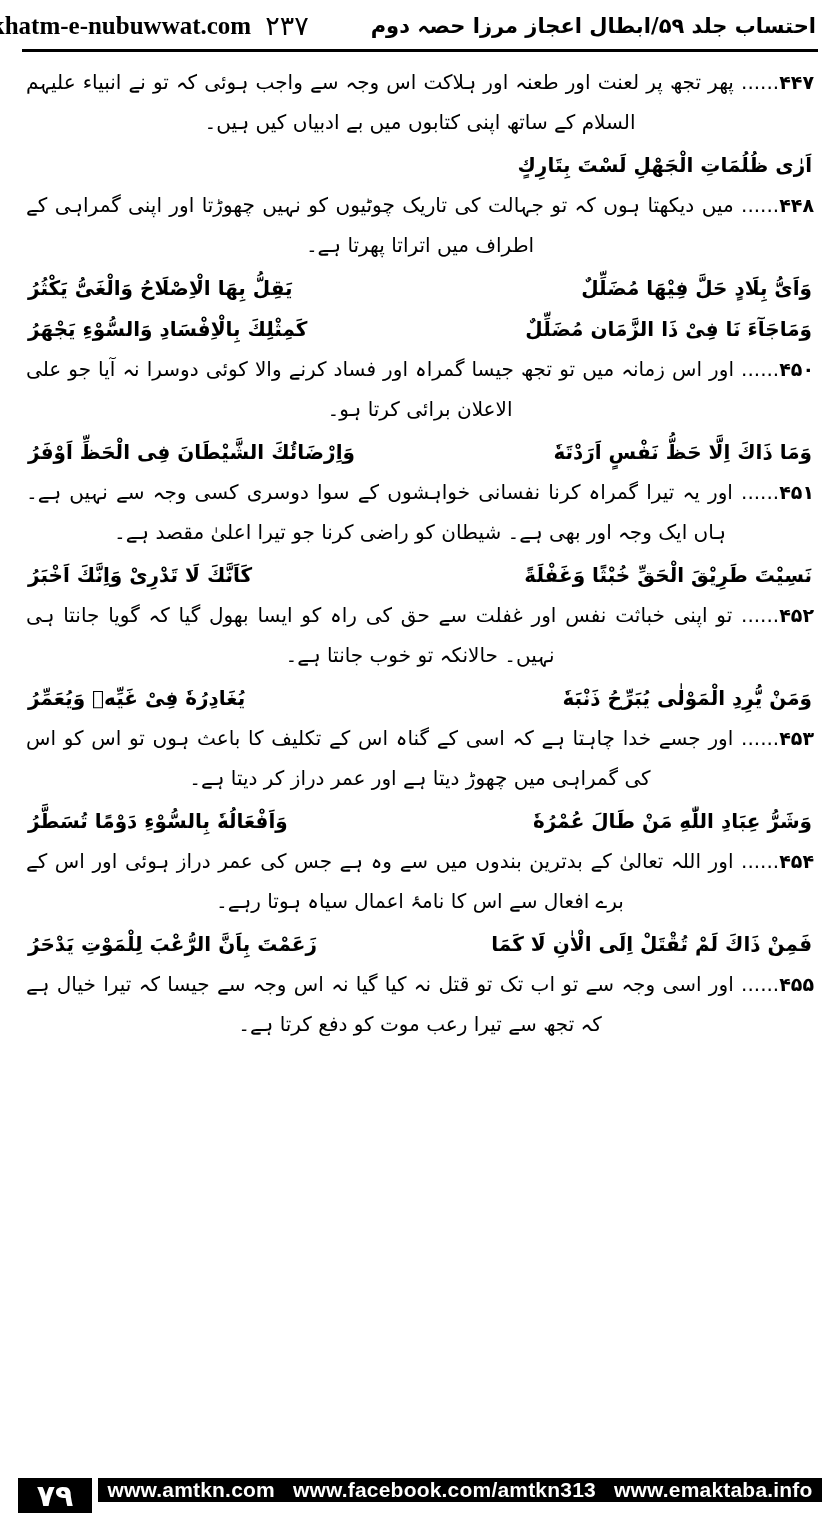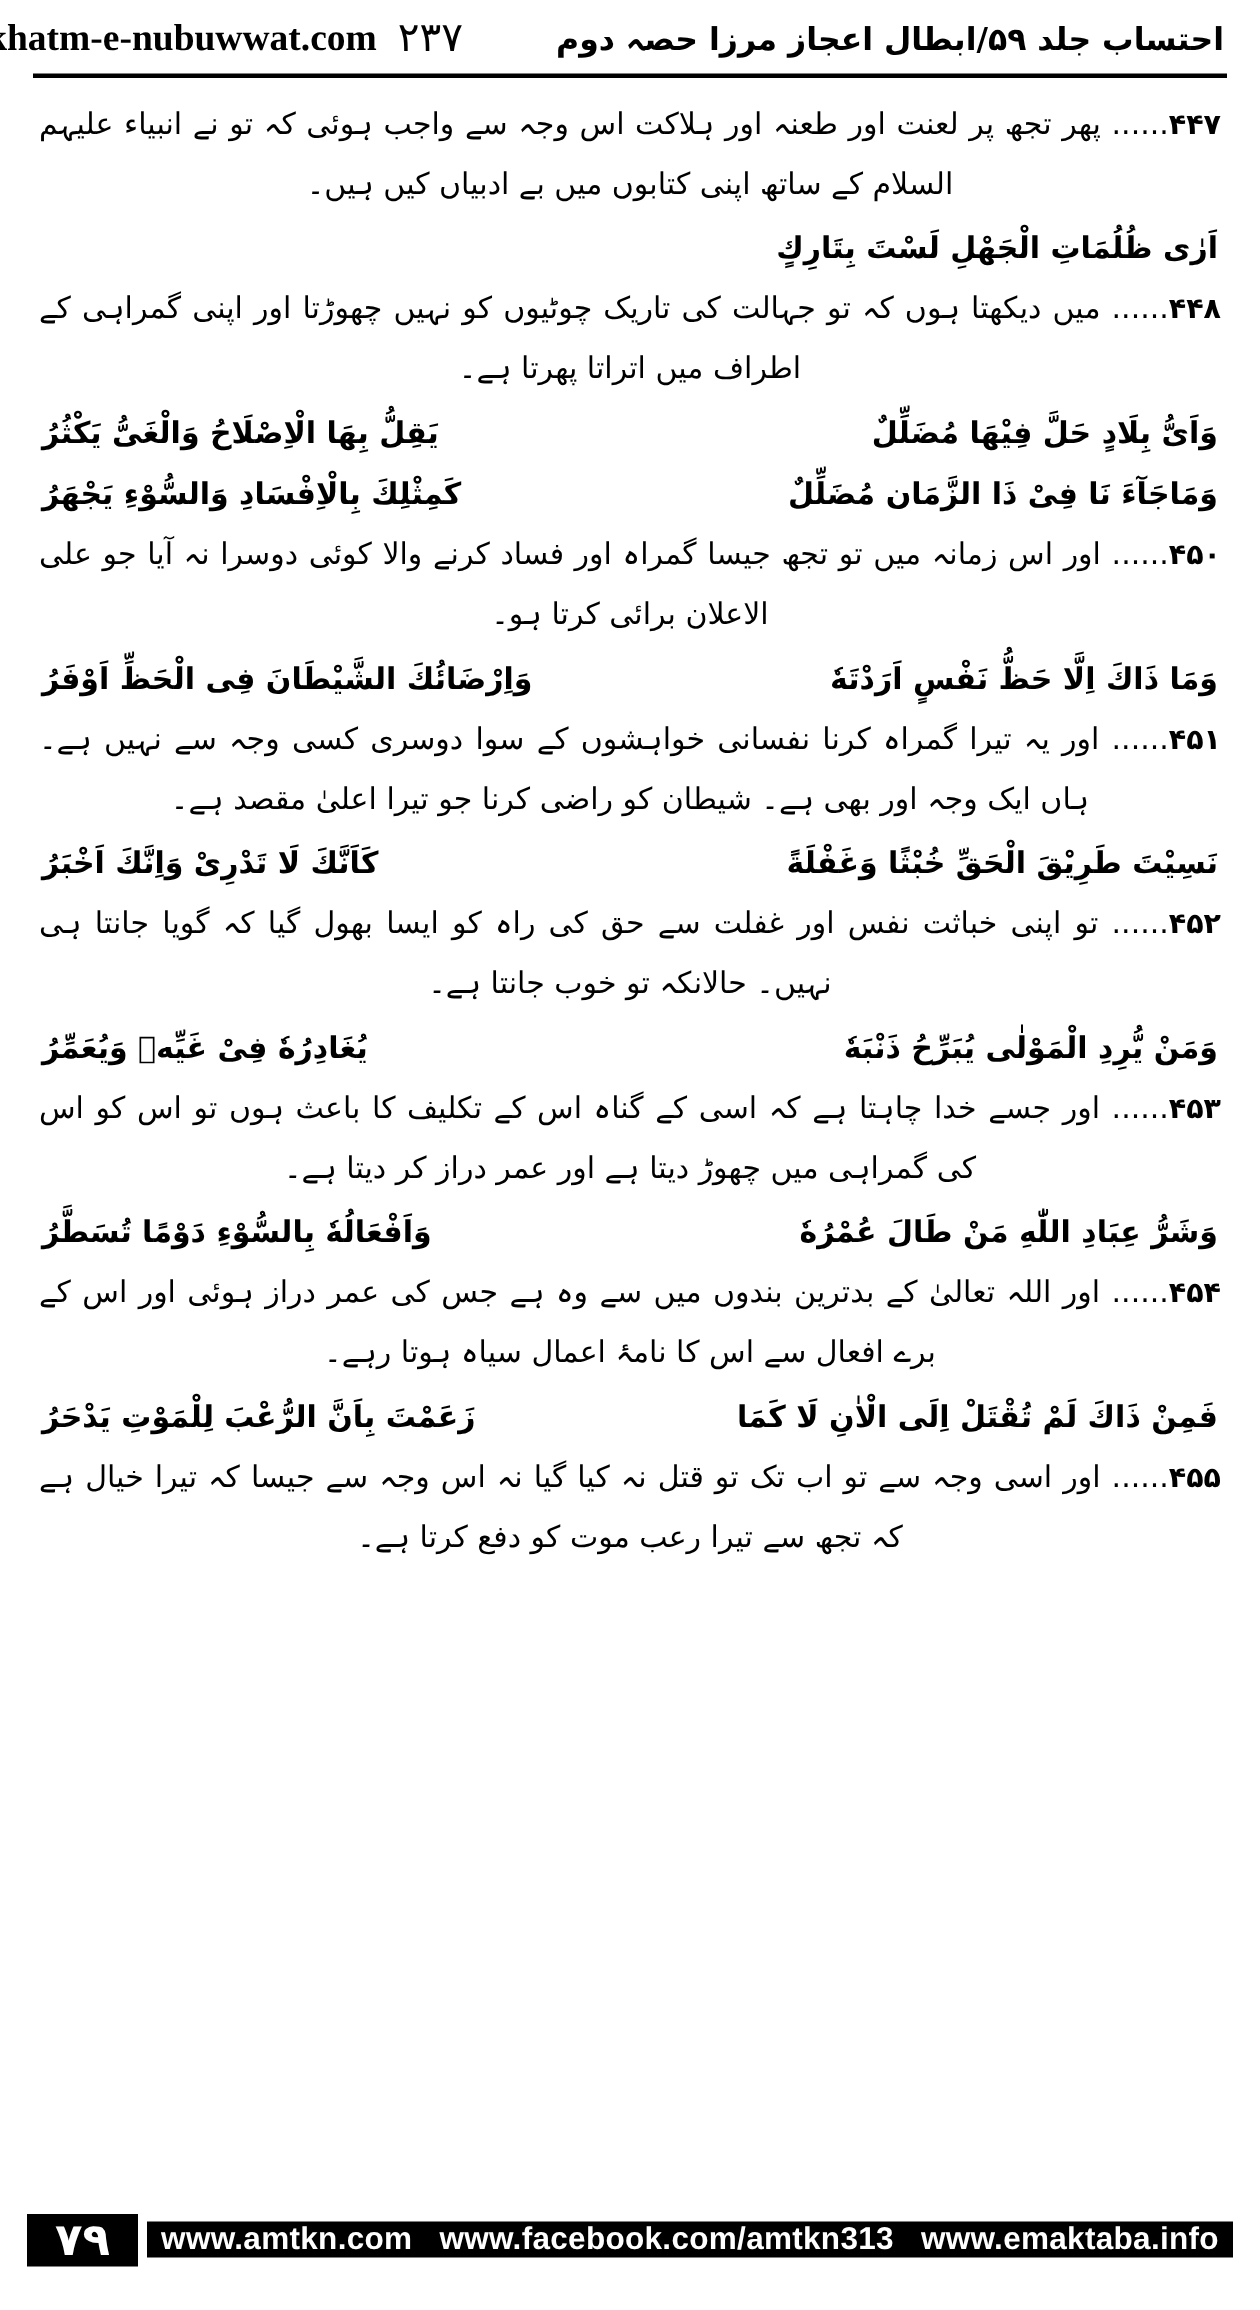--- a/index.html
+++ b/index.html
@@ -109,24 +109,24 @@
     font-size: 20px;
   }
   
   .entry:first-child .urdu-block { padding-top: 2px; }
 
   
   .footer {
     position: absolute;
     left: 18px;
     right: 18px;
-    bottom: 20px;
+    bottom: 8px;
     height: 54px;
     display: flex;
-    align-items: center;
+    align-items: flex-start;
     direction: ltr;
   }
   .footer-page-box {
     background: #000000;
     color: #ffffff;
     width: 74px;
     display: flex;
     align-items: center;
     justify-content: center;
     font-family: "DejaVu Sans", sans-serif;

